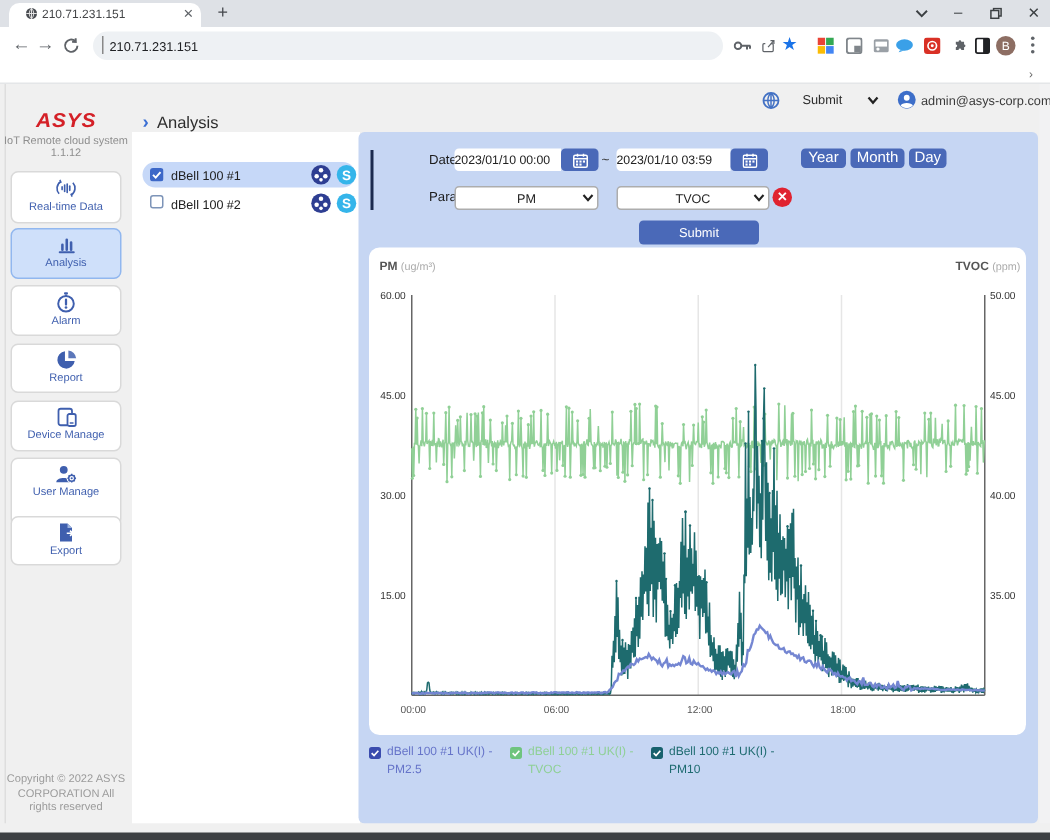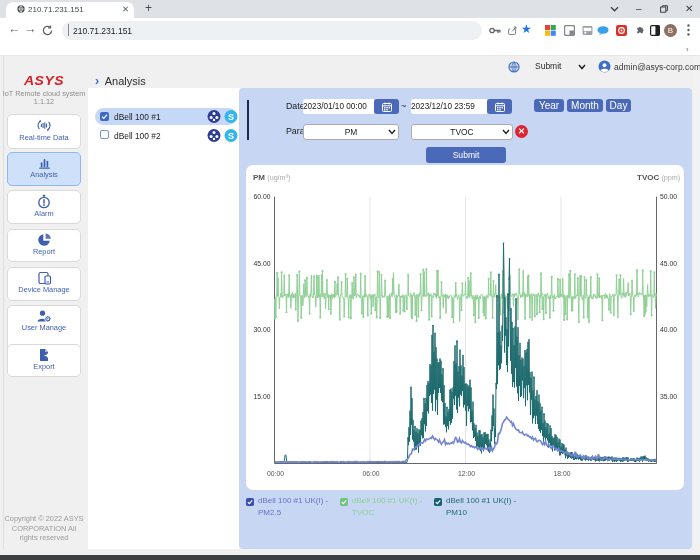--- a/index.html
+++ b/index.html
@@ -304,21 +304,21 @@
         <line x1="3" y1="0.5" x2="3" y2="2.5" stroke="#fff" stroke-width="1"></line>
         <line x1="7" y1="0.5" x2="7" y2="2.5" stroke="#fff" stroke-width="1"></line>
         <rect x="2" y="5" width="1.4" height="1.4" fill="#fff"></rect>
         <rect x="4.3" y="5" width="1.4" height="1.4" fill="#fff"></rect>
         <rect x="6.6" y="5" width="1.4" height="1.4" fill="#fff"></rect>
         <rect x="2" y="7" width="1.4" height="1.4" fill="#fff"></rect>
         <rect x="4.3" y="7" width="1.4" height="1.4" fill="#fff"></rect>
       </svg>
     </div>
   <div class="abs" style="left:401px;top:101px;font-size:9px;color:#333">~</div>
-  <div class="abs dinput" style="left:411px;width:76px">2023/12/10 23:59</div>
+  <div class="abs dinput" style="left:411px;width:76px">2023/01/10 03:59</div>
   <div class="abs calbtn" style="left:487px">
       <svg style="display:block;margin:2.5px auto 0" width="10" height="10" viewBox="0 0 10 10">
         <rect x="0.5" y="1.5" width="9" height="8" rx="1" fill="none" stroke="#fff" stroke-width="1"></rect>
         <line x1="0.5" y1="3.8" x2="9.5" y2="3.8" stroke="#fff" stroke-width="1"></line>
         <line x1="3" y1="0.5" x2="3" y2="2.5" stroke="#fff" stroke-width="1"></line>
         <line x1="7" y1="0.5" x2="7" y2="2.5" stroke="#fff" stroke-width="1"></line>
         <rect x="2" y="5" width="1.4" height="1.4" fill="#fff"></rect>
         <rect x="4.3" y="5" width="1.4" height="1.4" fill="#fff"></rect>
         <rect x="6.6" y="5" width="1.4" height="1.4" fill="#fff"></rect>
         <rect x="2" y="7" width="1.4" height="1.4" fill="#fff"></rect>

